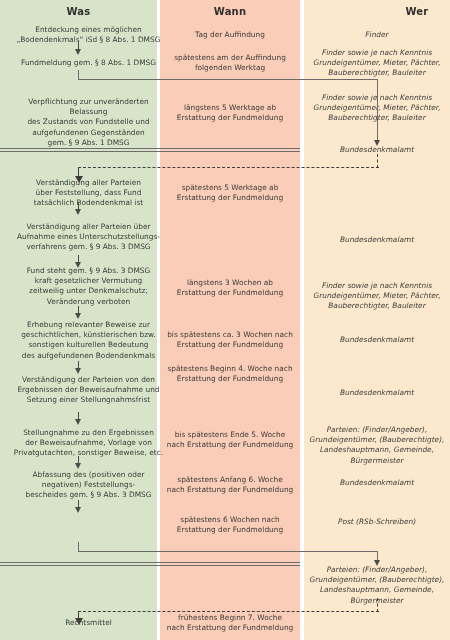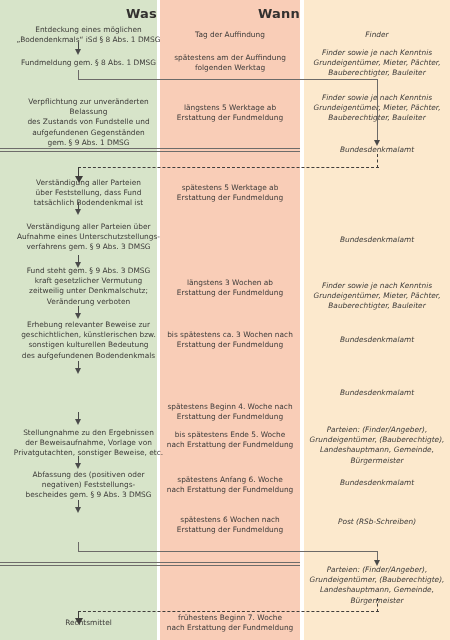--- a/index.html
+++ b/index.html
@@ -14,22 +14,22 @@
 
   
   .band{position:absolute;top:0;height:640px;}
   #band-was {left:0px;   width:157px; background:#d7e4c9;}
   #band-wann{left:160px; width:140px; background:#f9cdb7;}
   #band-wer {left:304px; width:146px; background:#fce9cd;}
 
   
   .col-header{
     position:absolute;top:6px;
-    font-size:13px;font-weight:bold;
-    text-align:right;color:#33312f;
+    font-size:10px;font-weight:bold;
+    text-align:center;color:#33312f;
     letter-spacing:.2px;
   }
   #hdr-was {left:0px;   width:157px;}
   #hdr-wann{left:160px; width:140px;}
   #hdr-wer {left:304px; width:146px;margin-left:40px;}
 
   
   .cell{
     position:absolute;
     text-align:center;
@@ -118,40 +118,43 @@
 Aufnahme eines Unterschutzstellungs-
 verfahrens gem. § 9 Abs. 3 DMSG</div>
   <div class="cell col-was" style="top:266px">Fund steht gem. § 9 Abs. 3 DMSG
 kraft gesetzlicher Vermutung
 zeitweilig unter Denkmalschutz;
 Veränderung verboten</div>
   <div class="cell col-was" style="top:320px">Erhebung relevanter Beweise zur
 geschichtlichen, künstlerischen bzw.
 sonstigen kulturellen Bedeutung
 des aufgefundenen Bodendenkmals</div>
+  <div class="cell col-was" style="top:375px">Verständigung der Parteien von den
+Ergebnissen der Beweisaufnahme und
+Setzung einer Stellungnahmsfrist</div>
   <div class="cell col-was" style="top:428px">Stellungnahme zu den Ergebnissen
 der Beweisaufnahme, Vorlage von
 Privatgutachten, sonstiger Beweise, etc.</div>
   <div class="cell col-was" style="top:470px">Abfassung des (positiven oder
 negativen) Feststellungs-
 bescheides gem. § 9 Abs. 3 DMSG</div>
   <div class="cell col-was" style="top:618px">Rechtsmittel</div>
 
   <div class="cell col-wann" style="top:30px">Tag der Auffindung</div>
   <div class="cell col-wann" style="top:53px">spätestens am der Auffindung
 folgenden Werktag</div>
   <div class="cell col-wann" style="top:103px">längstens 5 Werktage ab
 Erstattung der Fundmeldung</div>
   <div class="cell col-wann" style="top:183px">spätestens 5 Werktage ab
 Erstattung der Fundmeldung</div>
   <div class="cell col-wann" style="top:278px">längstens 3 Wochen ab
 Erstattung der Fundmeldung</div>
   <div class="cell col-wann" style="top:330px">bis spätestens ca. 3 Wochen nach
 Erstattung der Fundmeldung</div>
-  <div class="cell col-wann" style="top:402px">spätestens Beginn 4. Woche nach
+  <div class="cell col-wann" style="top:364px">spätestens Beginn 4. Woche nach
 Erstattung der Fundmeldung</div>
   <div class="cell col-wann" style="top:430px">bis spätestens Ende 5. Woche
 nach Erstattung der Fundmeldung</div>
   <div class="cell col-wann" style="top:475px">spätestens Anfang 6. Woche
 nach Erstattung der Fundmeldung</div>
   <div class="cell col-wann" style="top:515px">spätestens 6 Wochen nach
 Erstattung der Fundmeldung</div>
   <div class="cell col-wann" style="top:613px">frühestens Beginn 7. Woche
 nach Erstattung der Fundmeldung</div>
 

